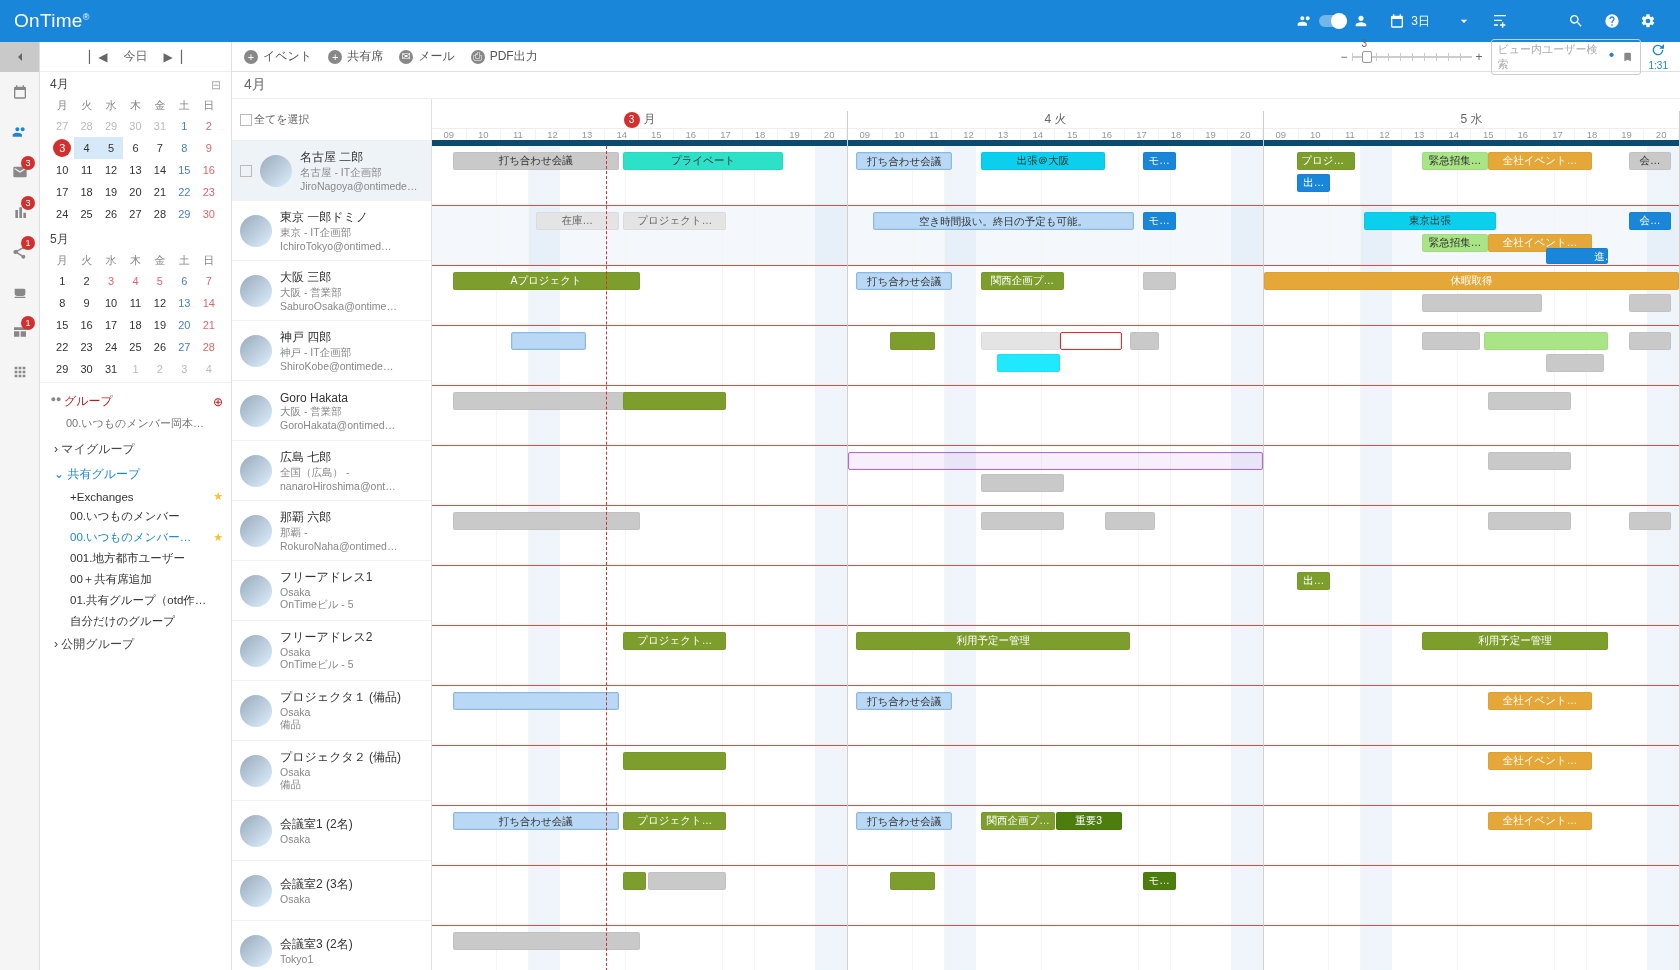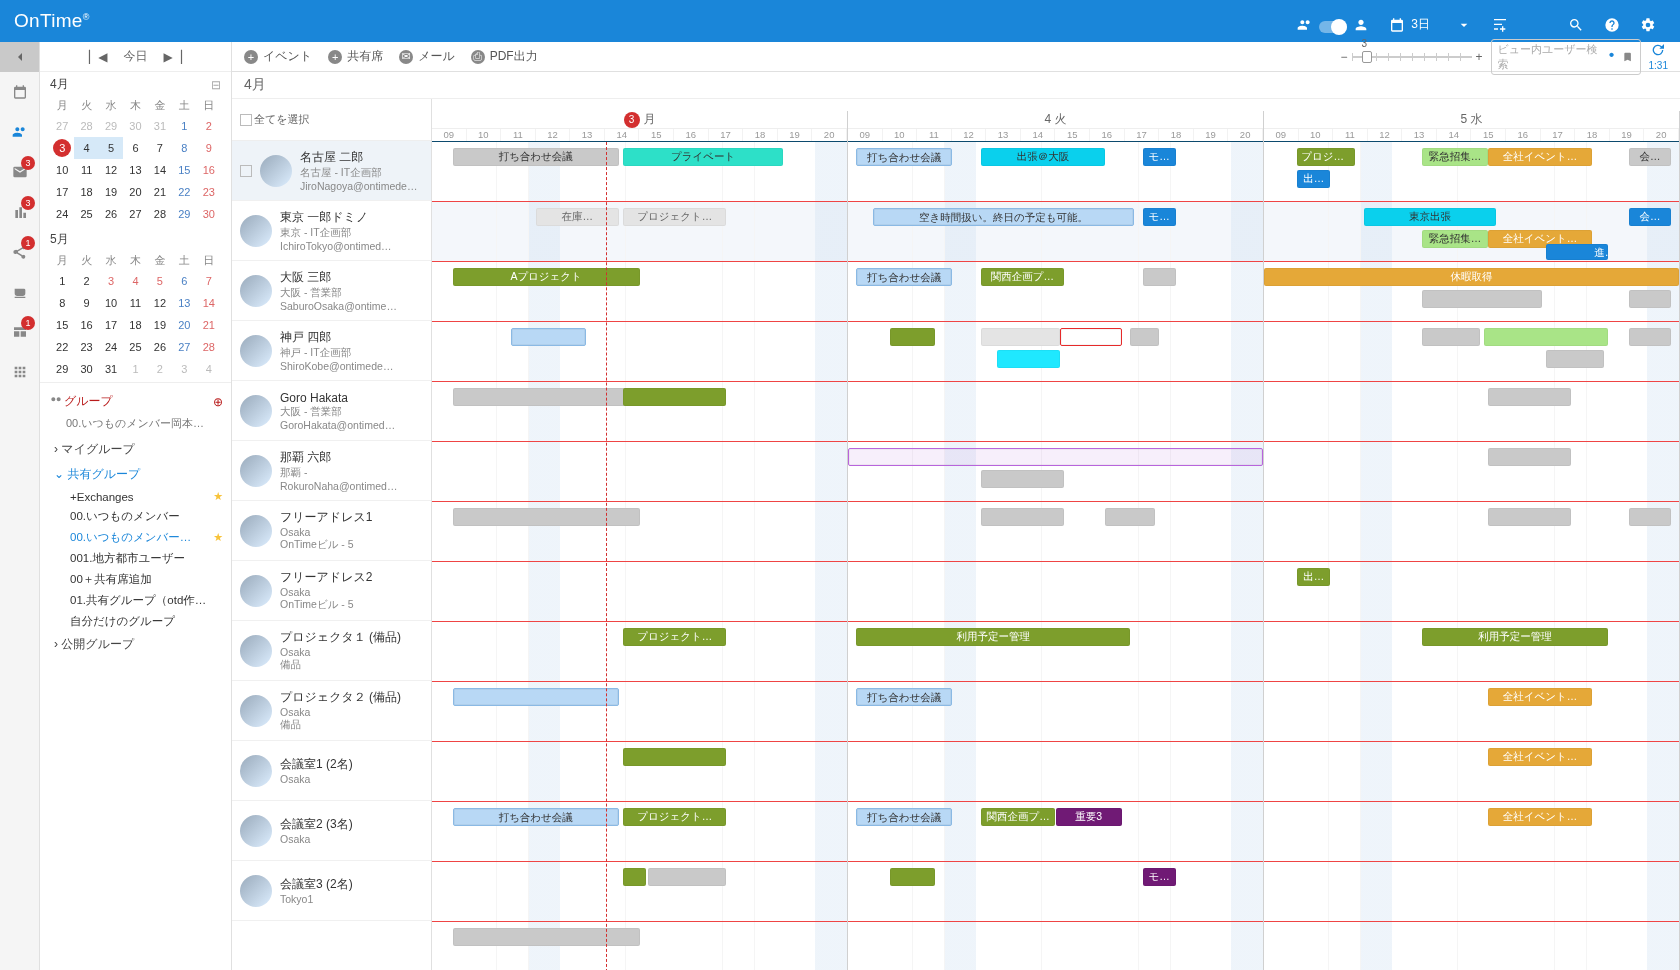--- a/index.html
+++ b/index.html
@@ -2,21 +2,21 @@
 <html><head>
 <meta charset="utf-8">
 <style>
 * { margin: 0; padding: 0; box-sizing: border-box; }
 body { font-family: 'Segoe UI', Meiryo, sans-serif; font-size: 12px; color: #333; background: #fff; overflow: hidden; }
 .app { display: flex; flex-direction: column; height: 970px; width: 1680px; }
 .topbar { height: 42px; background: #1a86d9; display: flex; align-items: center; padding: 0 14px; color: #fff; }
 .brand { font-size: 19px; font-weight: 400; letter-spacing: 0.3px; }
 .brand sup { font-size: 9px; }
 .topbar .spacer { flex: 1; }
-.topbar .tbtn { display: inline-flex; align-items: flex-end; gap: 6px; padding: 9px 10px; height: 100%; cursor: pointer; }
+.topbar .tbtn { display: inline-flex; align-items: center; gap: 6px; padding: 16px 10px; height: 100%; cursor: pointer; }
 .topbar svg { fill: #fff; }
 .toggle { width: 28px; height: 12px; background: rgba(255,255,255,0.4); border-radius: 6px; position: relative; }
 .toggle::after { content: ''; width: 16px; height: 16px; background: #fff; border-radius: 50%; position: absolute; top: -2px; left: 12px; }
 .body { flex: 1; display: flex; min-height: 0; }
 .iconcol { width: 40px; background: #f5f5f5; border-right: 1px solid #e0e0e0; display: flex; flex-direction: column; }
 .iconcol .collapse { height: 30px; background: #c9c9c9; display: flex; align-items: center; justify-content: center; cursor: pointer; }
 .iconcol .icn { height: 40px; display: flex; align-items: center; justify-content: center; color: #888; cursor: pointer; position: relative; }
 .iconcol .icn.active { color: #1a86d9; }
 .iconcol .badge { position: absolute; top: 4px; right: 4px; background: #d32f2f; color: #fff; border-radius: 50%; width: 14px; height: 14px; font-size: 9px; display: flex; align-items: center; justify-content: center; }
 .sidebar { width: 192px; border-right: 1px solid #e0e0e0; display: flex; flex-direction: column; overflow-y: auto; }
@@ -63,39 +63,39 @@
 .urow .av { width: 32px; height: 32px; border-radius: 50%; background: linear-gradient(135deg,#9ab,#def); flex-shrink: 0; }
 .urow .info { overflow: hidden; min-width: 0; }
 .urow .uname { font-size: 12px; color: #333; white-space: nowrap; overflow: hidden; text-overflow: ellipsis; }
 .urow .udept { font-size: 10.5px; color: #888; white-space: nowrap; overflow: hidden; text-overflow: ellipsis; }
 .urow .umail { font-size: 10.5px; color: #888; white-space: nowrap; overflow: hidden; text-overflow: ellipsis; }
 .timeline { flex: 1; overflow: hidden; position: relative; }
 .days { display: flex; height: 100%; margin-top: 12px; }
 .day { flex: 1; border-right: 1px solid #d0d0d0; position: relative; display: flex; flex-direction: column; }
 .dayhdr { height: 20px; text-align: center; font-size: 12px; color: #666; border-bottom: 1px solid #eee; }
 .dayhdr .circ { display: inline-flex; width: 16px; height: 16px; background: #d32f2f; color: #fff; border-radius: 50%; align-items: center; justify-content: center; font-size: 10px; margin-right: 4px; }
-.hours { height: 22px; display: flex; border-bottom: 1px solid #0c4a6e; }
+.hours { height: 22px; display: flex; border-bottom: 6px solid #0c4a6e; }
 .hours .h { flex: 1; font-size: 9.5px; color: #999; text-align: center; border-right: 1px solid #f2f2f2; }
 .rows { flex: 1; position: relative; }
 .rows .r { height: 60px; border-bottom: 1px solid #ef4444; position: relative; text-align: center; }
 .rows .r.sel { background: #f4f7fb; }
 .rows .r::before { content: ''; position: absolute; inset: 0; background: repeating-linear-gradient(90deg, transparent 0 7.69%, #f5f5f5 7.69% 7.78%), linear-gradient(90deg, transparent 0 23.06%, rgba(200,220,240,0.3) 23.06% 30.75%, transparent 30.75% 92.3%, rgba(200,220,240,0.3) 92.3% 100%); }
 .ev { position: absolute; height: 18px; border-radius: 2px; font-size: 10.5px; color: #333; padding: 2px 4px; overflow: hidden; white-space: nowrap; text-overflow: ellipsis; top: 6px; box-shadow: 0 0 0 1px rgba(0,0,0,0.04) inset; }
 .ev.row2 { top: 28px; }
 .ev.row3 { top: 42px; height: 16px; }
 .c-grey { background: #c9c9c9; }
 .c-lgrey { background: #e4e4e4; color: #666; }
 .c-cyan { background: #2de0c8; }
 .c-blue { background: #b8d8f5; border: 1px solid #8ab9e4; }
 .c-bluef { background: #1a86d9; color: #fff; }
 .c-olive { background: #7d9e2c; color: #fff; }
 .c-aqua { background: #0ad0ed; }
 .c-orange { background: #e5a838; color: #fff; }
 .c-lgreen { background: #a9e487; }
-.c-red { background: #701a75; color: #fff; }
+.c-red { background: #4d7c0f; color: #fff; }
 .c-redbd { background: #fff; border: 1px solid #e62a2a; }
 .c-ecyan { background: #1fe8ff; }
 .c-purbd { background: rgba(180,100,220,0.1); border: 1px solid #b864dc; }
 .nowline { position: absolute; top: 0; bottom: 0; left: 12.5%; border-left: 1.5px dashed #d32f2f; z-index: 5; pointer-events: none; }
 svg { width: 16px; height: 16px; }
 </style>
 </head>
 <body>
 
 <div class="app">
@@ -432,20 +432,28 @@
                 <div class="av"></div>
                 <div class="info">
                   <div class="uname">Goro Hakata</div>
                   <div class="udept">大阪 - 営業部</div>
                   <div class="umail">GoroHakata@ontimed…</div>
                 </div>
               </div>
               <div class="urow">
                 <div class="av"></div>
                 <div class="info">
+                  <div class="uname">広島 七郎</div>
+                  <div class="udept">全国（広島） -</div>
+                  <div class="umail">nanaroHiroshima@ont…</div>
+                </div>
+              </div>
+              <div class="urow">
+                <div class="av"></div>
+                <div class="info">
                   <div class="uname">那覇 六郎</div>
                   <div class="udept">那覇 -</div>
                   <div class="umail">RokuroNaha@ontimed…</div>
                 </div>
               </div>
               <div class="urow">
                 <div class="av"></div>
                 <div class="info">
                   <div class="uname">フリーアドレス1</div>
                   <div class="udept">Osaka</div>

